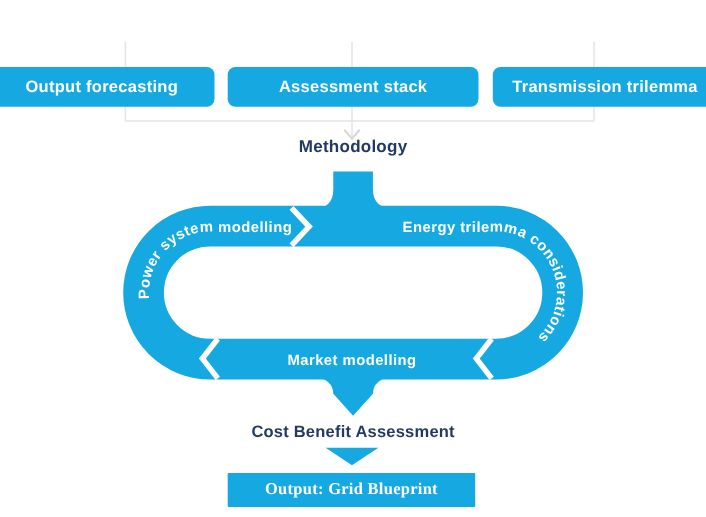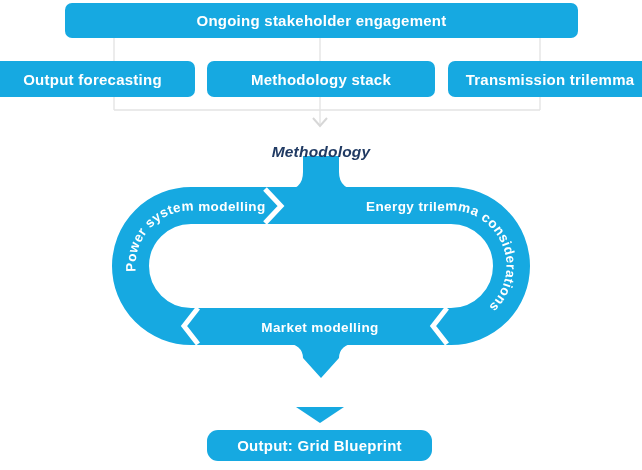--- a/index.html
+++ b/index.html
@@ -57,34 +57,32 @@
       <textPath href="#path-power" startOffset="4">Power system modelling</textPath>
     </text>
     <text class="loop-text">
       <textPath href="#path-energy" startOffset="2">Energy trilemma considerations</textPath>
     </text>
     <text class="loop-text" x="320" y="331.5" text-anchor="middle">Market modelling</text>
 
     <polygon class="blue-shape" points="296,407 344,407 320,423"></polygon>
   </svg>
 
-  <div class="box" style="left:65px;top:3px;width:513px;height:35px;">
-    <span>Ongoing stakeholder engagement</span>
-  </div>
 
   <div class="box" style="left:-10px;top:61px;width:205px;height:36px;border-top-left-radius:0;border-bottom-left-radius:0;">
     <span>Output forecasting</span>
   </div>
   <div class="box" style="left:207px;top:61px;width:228px;height:36px;">
-    <span>Methodology stack</span>
+    <span>Assessment stack</span>
   </div>
   <div class="box" style="left:448px;top:61px;width:204px;height:36px;border-top-right-radius:0;border-bottom-right-radius:0;">
     <span>Transmission trilemma</span>
   </div>
 
-  <div class="navy-label" style="top:143px;font-style:italic;">Methodology</div>
+  <div class="navy-label" style="top:125px;">Methodology</div>
 
+  <div class="navy-label" style="top:384px;font-size:15px;">Cost Benefit Assessment</div>
 
-  <div class="box" style="left:207px;top:430px;width:225px;height:31px;border-radius:11px;">
+  <div class="box" style="left:207px;top:430px;width:225px;height:31px;border-radius:1px;font-family:Liberation Serif, serif;">
     <span>Output: Grid Blueprint</span>
   </div>
 
 </div>
 
 </body></html>

